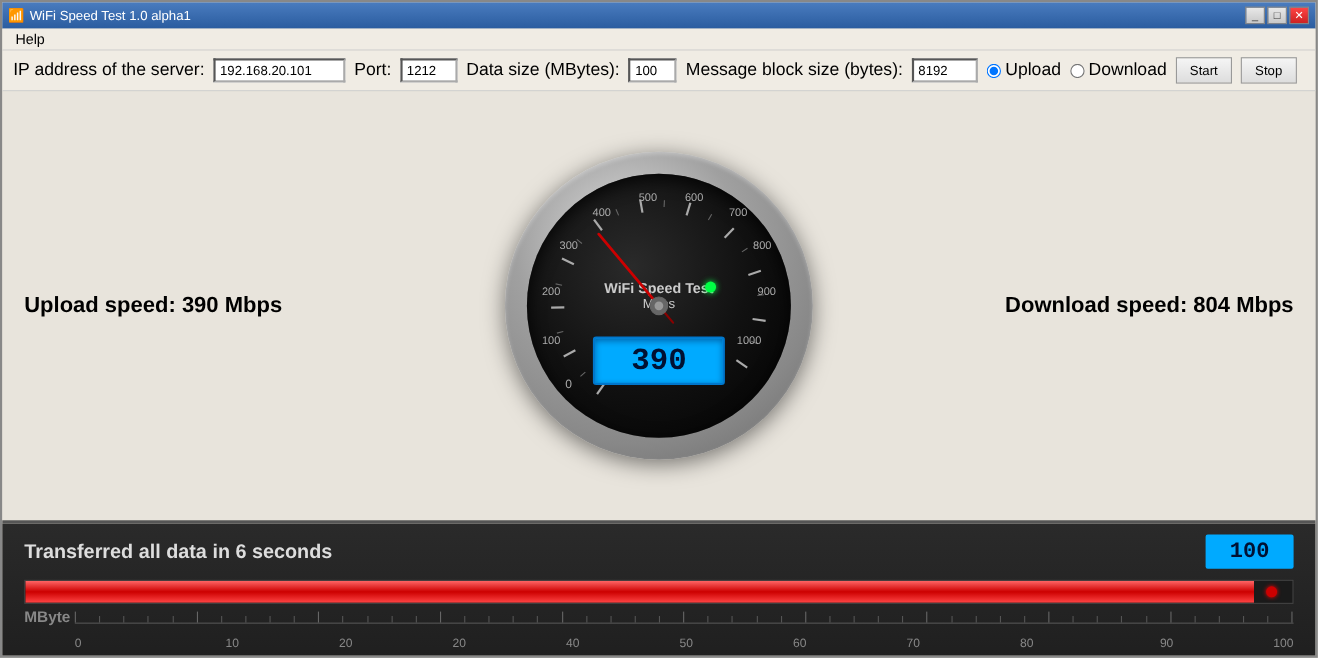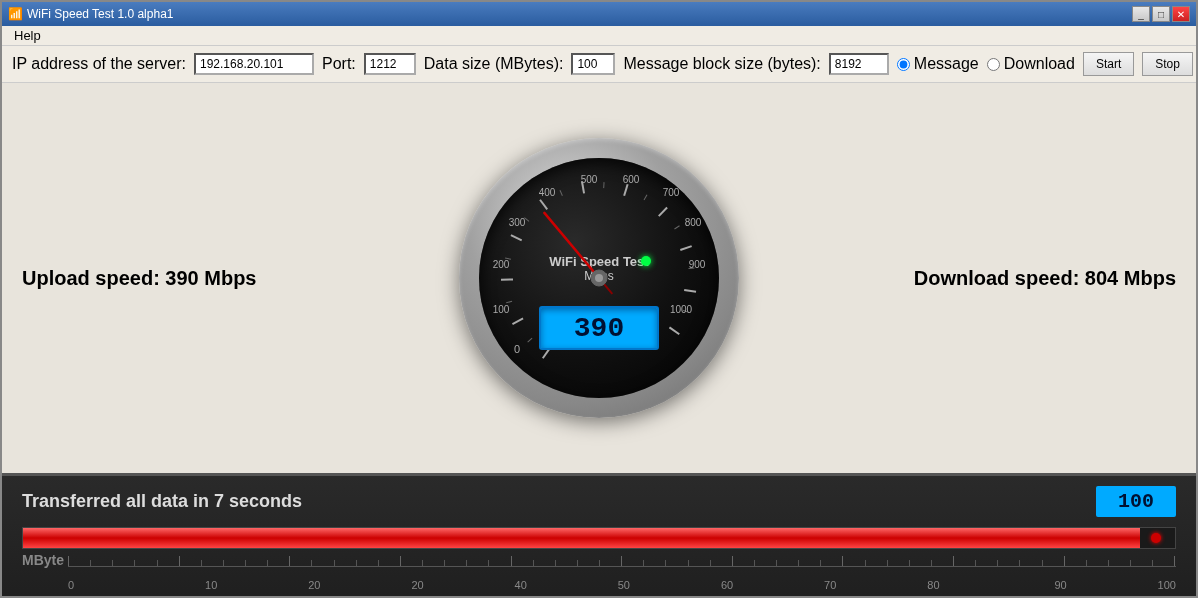--- a/index.html
+++ b/index.html
@@ -277,21 +277,21 @@
   <label>IP address of the server:</label>
   <input type="text" style="width: 120px;" value="192.168.20.101">
   <label>Port:</label>
   <input type="text" style="width: 52px;" value="1212">
   <label>Data size (MBytes):</label>
   <input type="text" style="width: 44px;" value="100">
   <label>Message block size (bytes):</label>
   <input type="text" style="width: 60px;" value="8192">
   <div class="radio-group">
     <input type="radio" name="direction" checked="" style="">
-    <label>Message</label>
+    <label>Upload</label>
   </div>
   <div class="radio-group">
     <input type="radio" name="direction" style="">
     <label>Download</label>
   </div>
   <button class="toolbar-btn">Start</button>
   <button class="toolbar-btn">Stop</button>
 </div>
 
 <div class="main-area">
@@ -381,21 +381,21 @@
         </div>
       </div>
     </div>
   </div>
 
   <div class="download-speed">Download speed: 804 Mbps</div>
 </div>
 
 <div class="bottom-panel">
   <div class="transfer-header">
-    <span class="transfer-text">Transferred all data in 7 seconds</span>
+    <span class="transfer-text">Transferred all data in 6 seconds</span>
     <span class="transfer-count">100</span>
   </div>
 
   <div class="progress-bar-container">
     <div class="progress-bar-bg">
       <div class="progress-bar-fill" style="width:97%;">
       </div>
       <div class="red-dot-end"></div>
     </div>
   </div>

